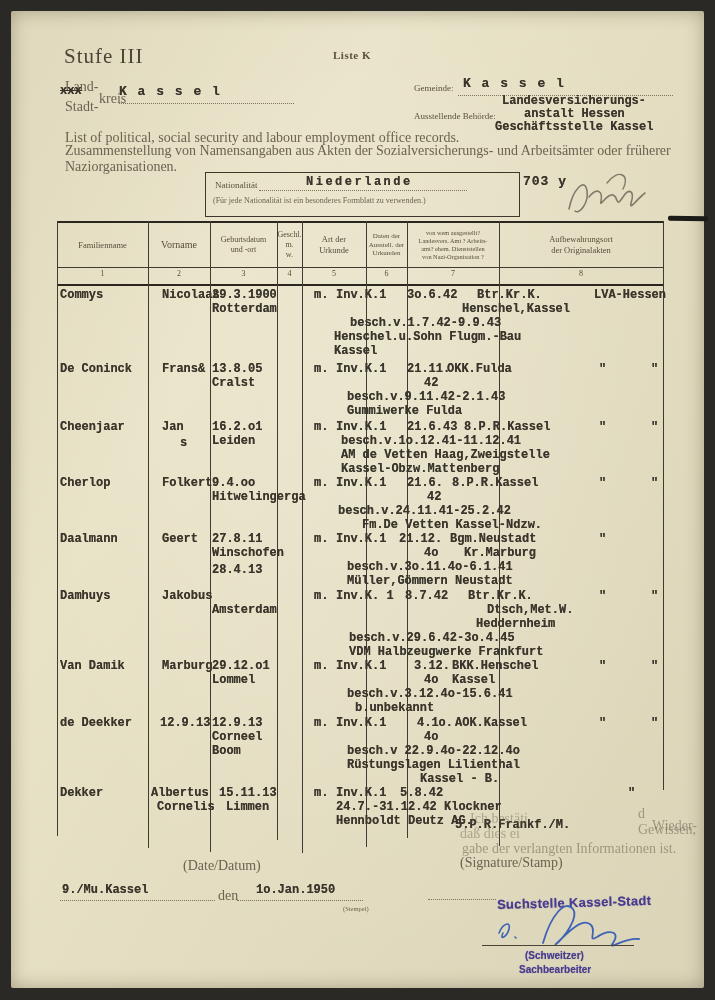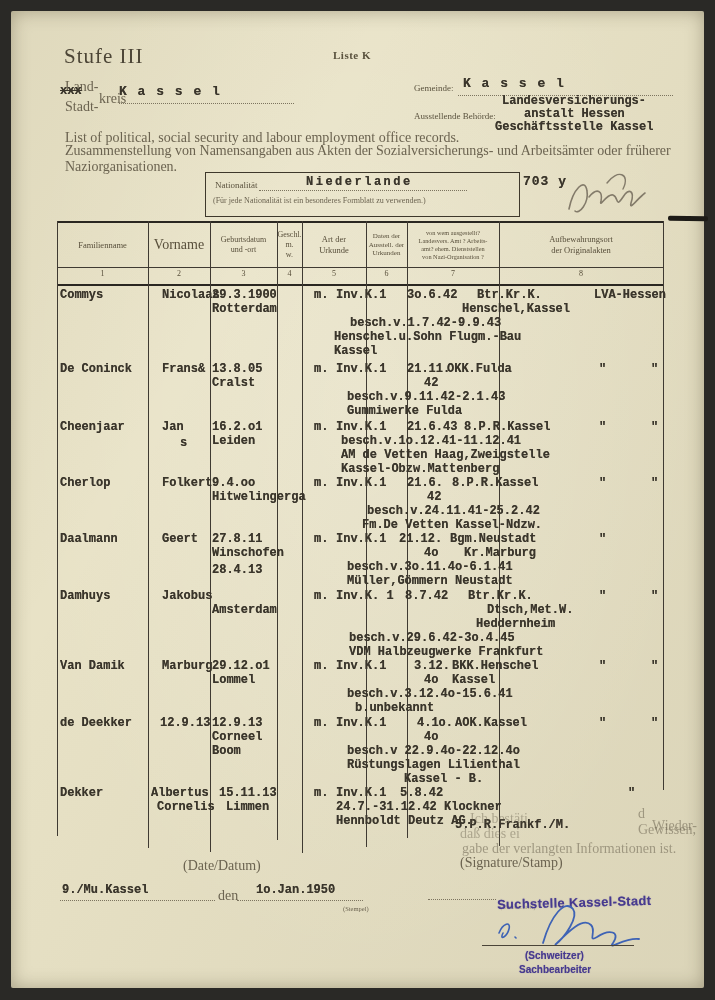--- a/index.html
+++ b/index.html
@@ -64,21 +64,21 @@
     <svg style="left:540px;top:150px;" width="120" height="70">
       <path d="M18 48 C22 28 34 16 36 30 C38 42 28 54 24 50
                M38 36 C46 26 52 30 50 40 C48 48 56 32 62 34 C68 36 64 48 72 36
                C78 26 84 30 80 42 C78 50 86 38 94 32" stroke="#837b6a" stroke-width="1.6" fill="none" stroke-linecap="round"></path>
       <path d="M56 22 C66 8 80 12 72 28" stroke="#837b6a" stroke-width="1.4" fill="none" stroke-linecap="round"></path>
     </svg>
 
     <div id="table-head">
         <div class="hcell" style="left: 46px; top: 213px; width: 91px; height: 42px; font-size: 8.5px;">Familienname</div>
         <div class="ncell" style="left: 46px; top: 258px; width: 91px;">1</div>
-        <div class="hcell" style="left: 137px; top: 213px; width: 62px; height: 42px; font-size: 14px;">Vorname</div>
+        <div class="hcell" style="left: 137px; top: 213px; width: 62px; height: 42px; font-size: 10px;">Vorname</div>
         <div class="ncell" style="left: 137px; top: 258px; width: 62px;">2</div>
         <div class="hcell" style="left: 199px; top: 213px; width: 67px; height: 42px; font-size: 8px;">Geburtsdatum
 und -ort</div>
         <div class="ncell" style="left: 199px; top: 258px; width: 67px;">3</div>
         <div class="hcell" style="left: 266px; top: 213px; width: 25px; height: 42px; font-size: 8px;">Geschl.
 m.
 w.</div>
         <div class="ncell" style="left: 266px; top: 258px; width: 25px;">4</div>
         <div class="hcell" style="left: 291px; top: 213px; width: 64px; height: 42px; font-size: 8.5px;">Art der
 Urkunde</div>
@@ -168,21 +168,21 @@
         <div class="typed" style="left: 151px; top: 466px;">Folkert</div>
         <div class="typed" style="left: 201px; top: 466px;">9.4.oo</div>
         <div class="typed" style="left: 303px; top: 466px;">m.</div>
         <div class="typed" style="left: 325px; top: 466px;">Inv.K.1</div>
         <div class="typed" style="left: 396px; top: 466px;">21.6.</div>
         <div class="typed" style="left: 441px; top: 466px;">8.P.R.Kassel</div>
         <div class="typed" style="left: 588px; top: 466px;">"</div>
         <div class="typed" style="left: 640px; top: 466px;">"</div>
         <div class="typed" style="left: 201px; top: 480px;">Hitwelingerga</div>
         <div class="typed" style="left: 416px; top: 480px;">42</div>
-        <div class="typed" style="left: 356px; top: 494px; text-align: right;">besch.v.24.11.41-25.2.42</div>
+        <div class="typed" style="left: 327px; top: 494px; text-align: right;">besch.v.24.11.41-25.2.42</div>
         <div class="typed" style="left: 351px; top: 508px;">Fm.De Vetten Kassel-Ndzw.</div>
         <div class="typed" style="left: 49px; top: 522px;">Daalmann</div>
         <div class="typed" style="left: 151px; top: 522px;">Geert</div>
         <div class="typed" style="left: 201px; top: 522px;">27.8.11</div>
         <div class="typed" style="left: 303px; top: 522px;">m.</div>
         <div class="typed" style="left: 325px; top: 522px;">Inv.K.1</div>
         <div class="typed" style="left: 388px; top: 522px;">21.12.</div>
         <div class="typed" style="left: 439px; top: 522px;">Bgm.Neustadt</div>
         <div class="typed" style="left: 588px; top: 522px;">"</div>
         <div class="typed" style="left: 201px; top: 536px;">Winschofen</div>
@@ -225,21 +225,21 @@
         <div class="typed" style="left: 325px; top: 706px;">Inv.K.1</div>
         <div class="typed" style="left: 406px; top: 706px;">4.1o.</div>
         <div class="typed" style="left: 444px; top: 706px;">AOK.Kassel</div>
         <div class="typed" style="left: 588px; top: 706px;">"</div>
         <div class="typed" style="left: 640px; top: 706px;">"</div>
         <div class="typed" style="left: 201px; top: 720px;">Corneel</div>
         <div class="typed" style="left: 413px; top: 720px;">4o</div>
         <div class="typed" style="left: 201px; top: 734px;">Boom</div>
         <div class="typed" style="left: 336px; top: 734px;">besch.v 22.9.4o-22.12.4o</div>
         <div class="typed" style="left: 336px; top: 748px;">Rüstungslagen Lilienthal</div>
-        <div class="typed" style="left: 346px; top: 762px; padding-left: 47px;">Kassel - B.</div>
+        <div class="typed" style="left: 362px; top: 762px; padding-left: 47px;">Kassel - B.</div>
         <div class="typed" style="left: 49px; top: 776px;">Dekker</div>
         <div class="typed" style="left: 140px; top: 776px;">Albertus</div>
         <div class="typed" style="left: 208px; top: 776px;">15.11.13</div>
         <div class="typed" style="left: 303px; top: 776px;">m.</div>
         <div class="typed" style="left: 325px; top: 776px;">Inv.K.1</div>
         <div class="typed" style="left: 389px; top: 776px;">5.8.42</div>
         <div class="typed" style="left: 444px; top: 776px; margin-top: 32px;">5.P.R.Frankf./M.</div>
         <div class="typed" style="left: 617px; top: 776px;">"</div>
         <div class="typed" style="left: 146px; top: 790px;">Cornelis</div>
         <div class="typed" style="left: 215px; top: 790px;">Limmen</div>

